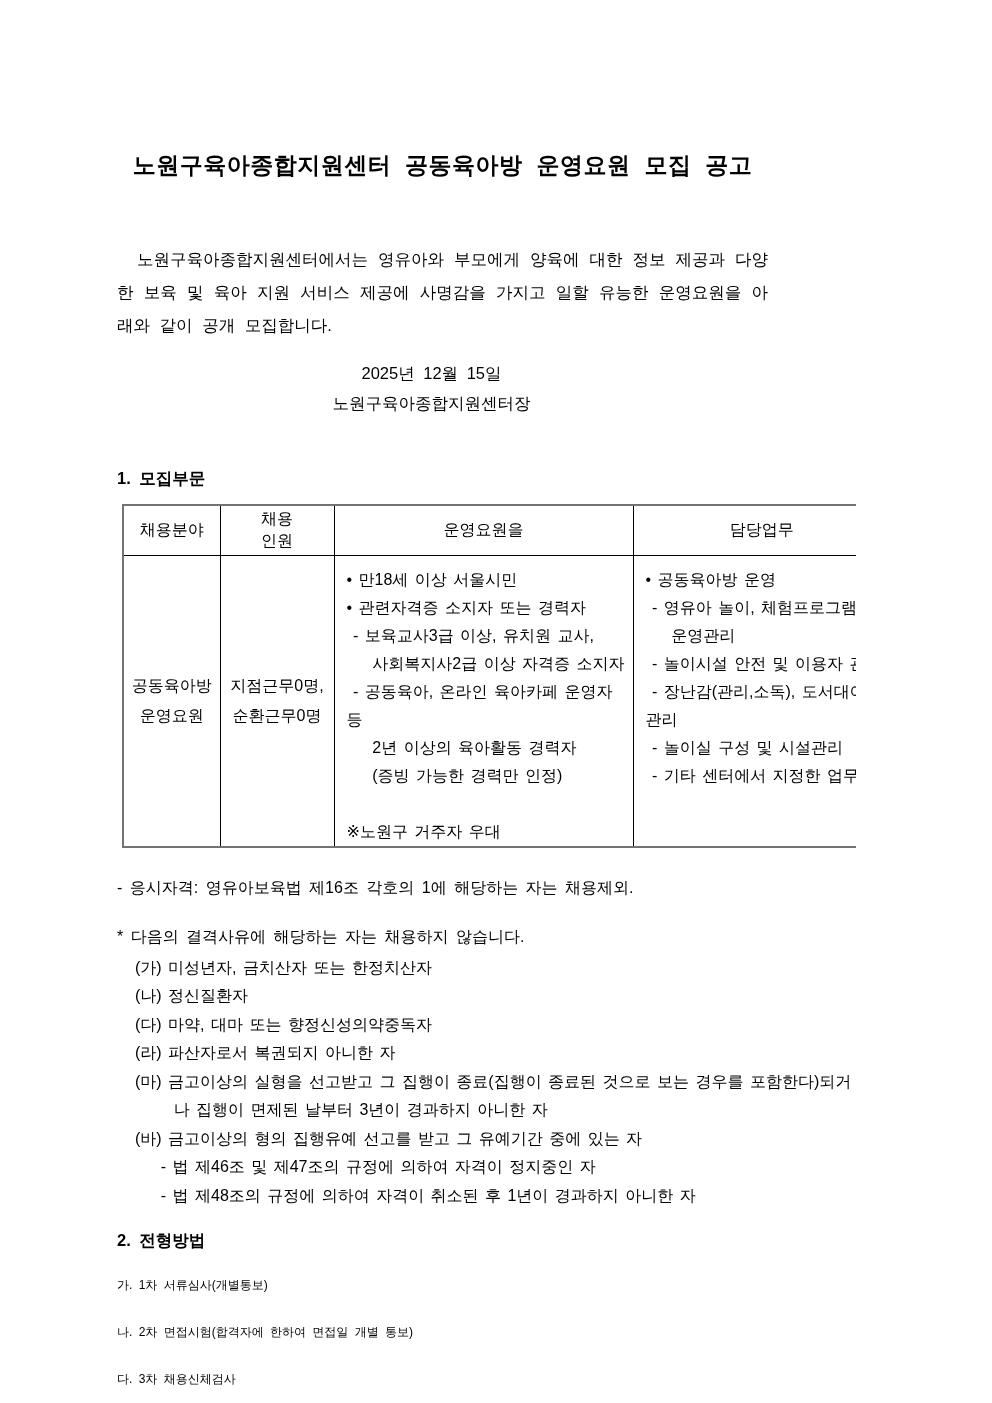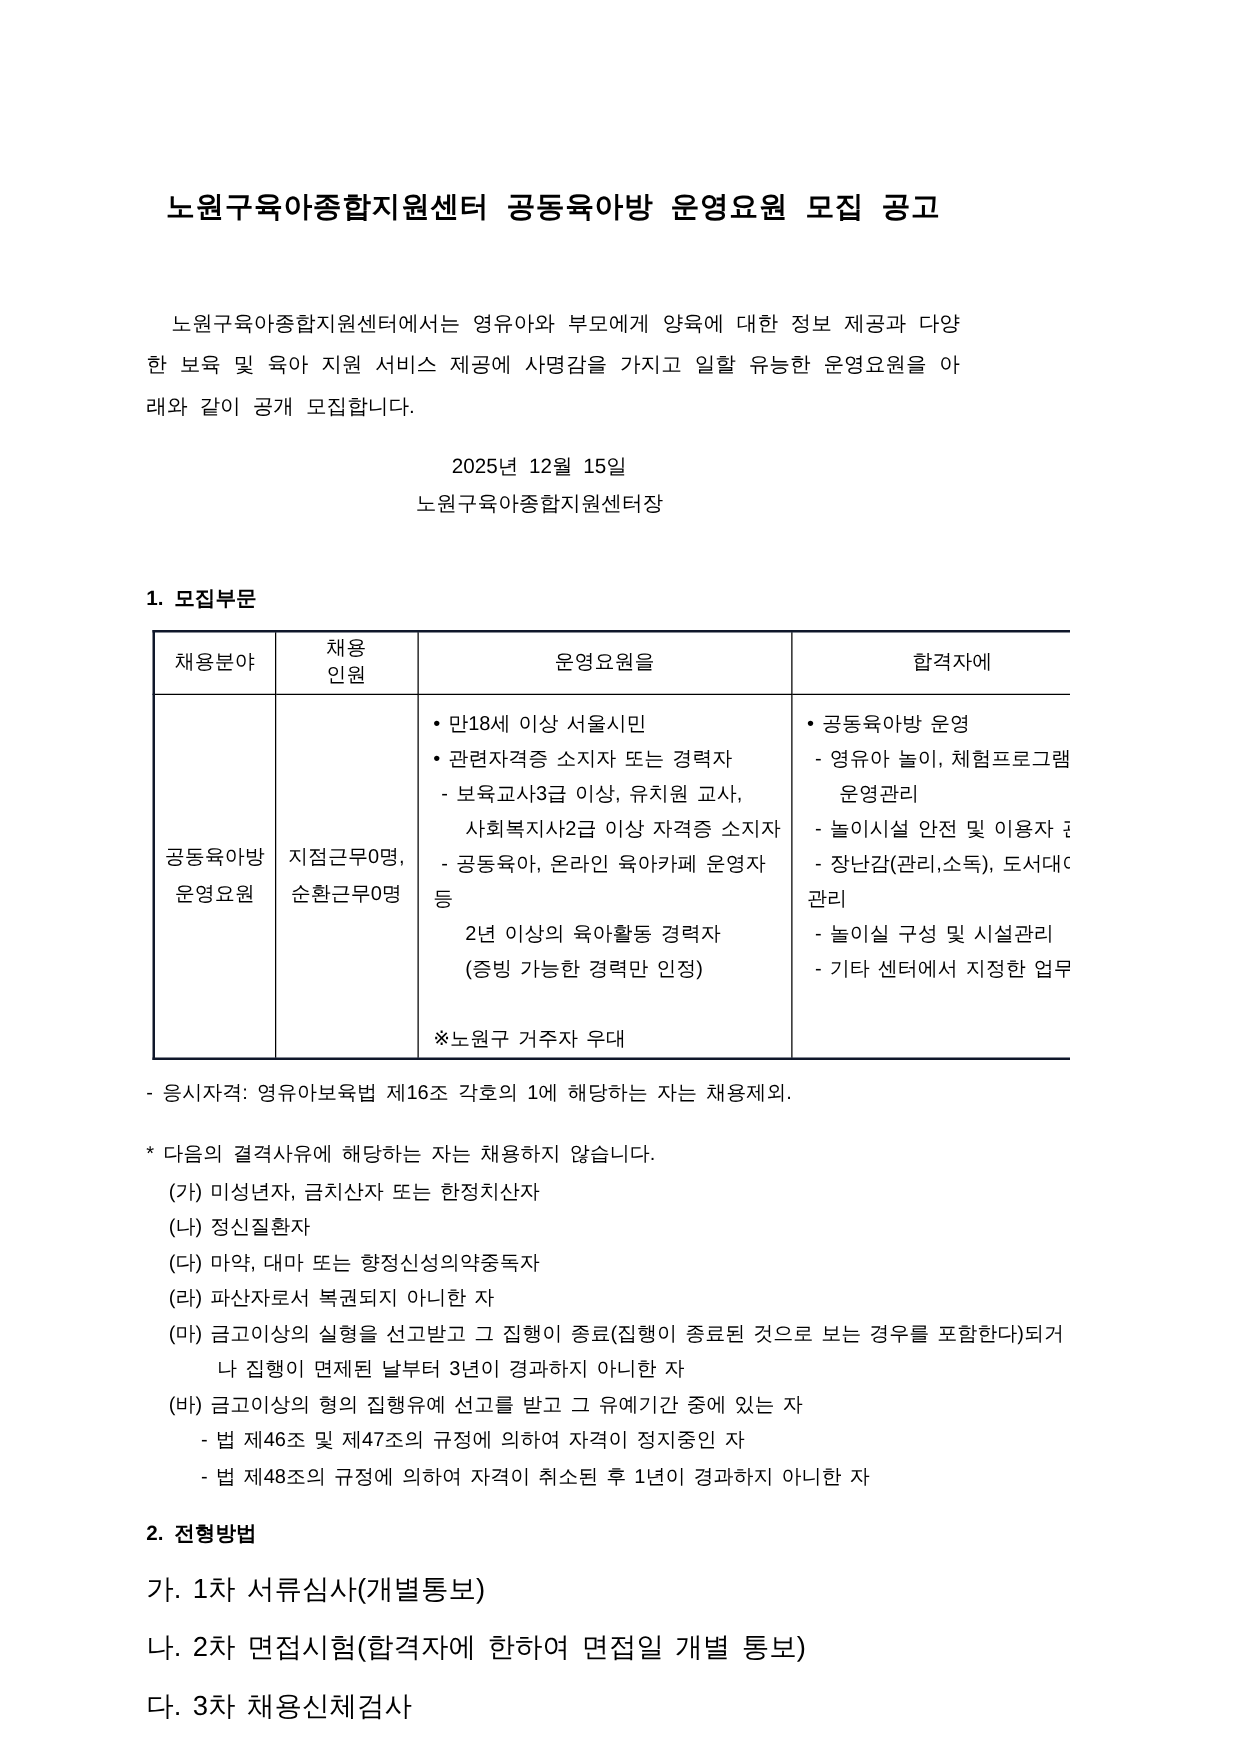--- a/index.html
+++ b/index.html
@@ -49,21 +49,21 @@
     font-weight: 700;
     word-spacing: 4px;
   }
   .sec1 { margin-top: 50px; }
   .sec2 { margin-top: 20px; }
   table.recruit-table {
     border-collapse: collapse;
     table-layout: fixed;
     width: 768px;
     margin: 14px 0 0 5px;
-    border: 2px solid #0f172a;
+    border: 2px solid #737373;
   }
   .recruit-table th, .recruit-table td {
     border: 1.5px solid #000;
     font-size: 16px;
     font-weight: 400;
     box-sizing: border-box;
   }
   .recruit-table th {
     height: 50px;
     text-align: center;
@@ -85,21 +85,21 @@
     vertical-align: top;
     padding: 10px 4px 0 12px;
   }
   .tline {
     white-space: pre-wrap;
     line-height: 28px;
     min-height: 28px;
     word-spacing: 2px;
   }
   .note {
-    margin: 16px 0 0 0;
+    margin: 30px 0 0 0;
     font-size: 16px;
     word-spacing: 3px;
   }
   .disq-intro {
     margin: 28px 0 0 0;
     font-size: 16px;
     word-spacing: 3px;
   }
   .disq-list { margin: 6px 0 0 18px; }
   .dline {
@@ -107,21 +107,21 @@
     line-height: 28.5px;
     min-height: 28.5px;
     font-size: 16px;
     word-spacing: 2px;
   }
   .method-list { margin: 9px 0 0 0; }
   .mline {
     white-space: pre;
     line-height: 28px;
     min-height: 28px;
-    font-size: 22px;
+    font-size: 12px;
     word-spacing: 3px;
     margin-top: 19px;
   }
 </style>
 </head>
 <body>
 
 <div class="page">
 
   <h1 class="title">노원구육아종합지원센터 공동육아방 운영요원 모집 공고</h1>
@@ -141,21 +141,21 @@
       <col style="width:114px">
       <col style="width:299px">
       <col style="width:258px">
     </colgroup>
     <thead>
       <tr>
         <th>채용분야</th>
         <th>채용
 인원</th>
         <th>운영요원을</th>
-        <th>합격자에</th>
+        <th>담당업무</th>
       </tr>
     </thead>
     <tbody>
       <tr>
         <td class="c-center">공동육아방
 운영요원</td>
         <td class="c-center">지점근무0명,
 순환근무0명</td>
         <td class="c-list">
           <div class="tline">• 만18세 이상 서울시민</div>

